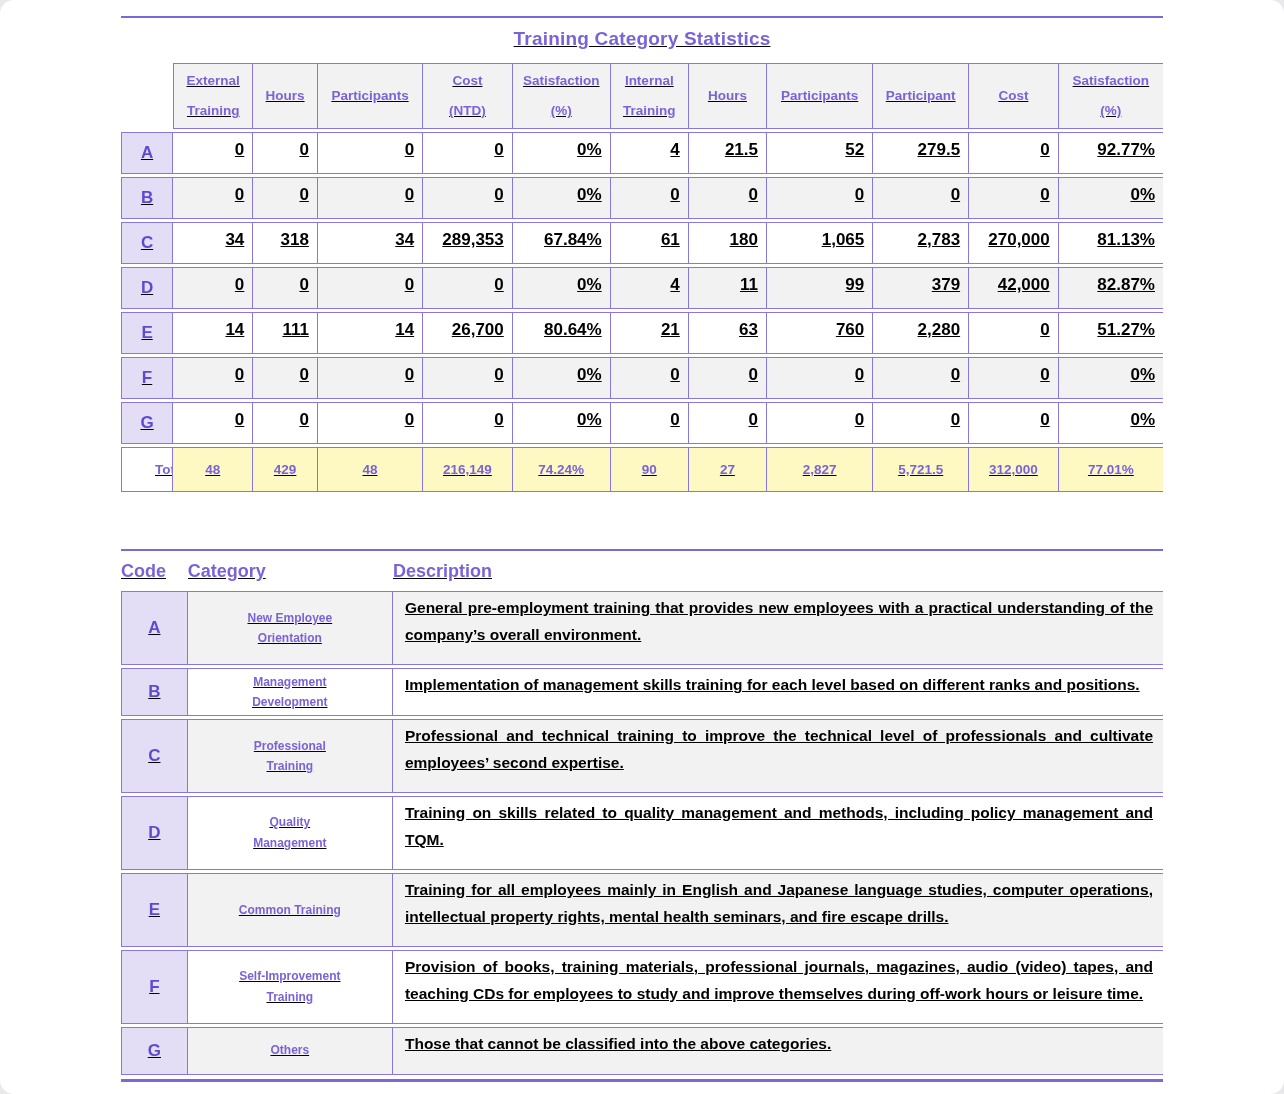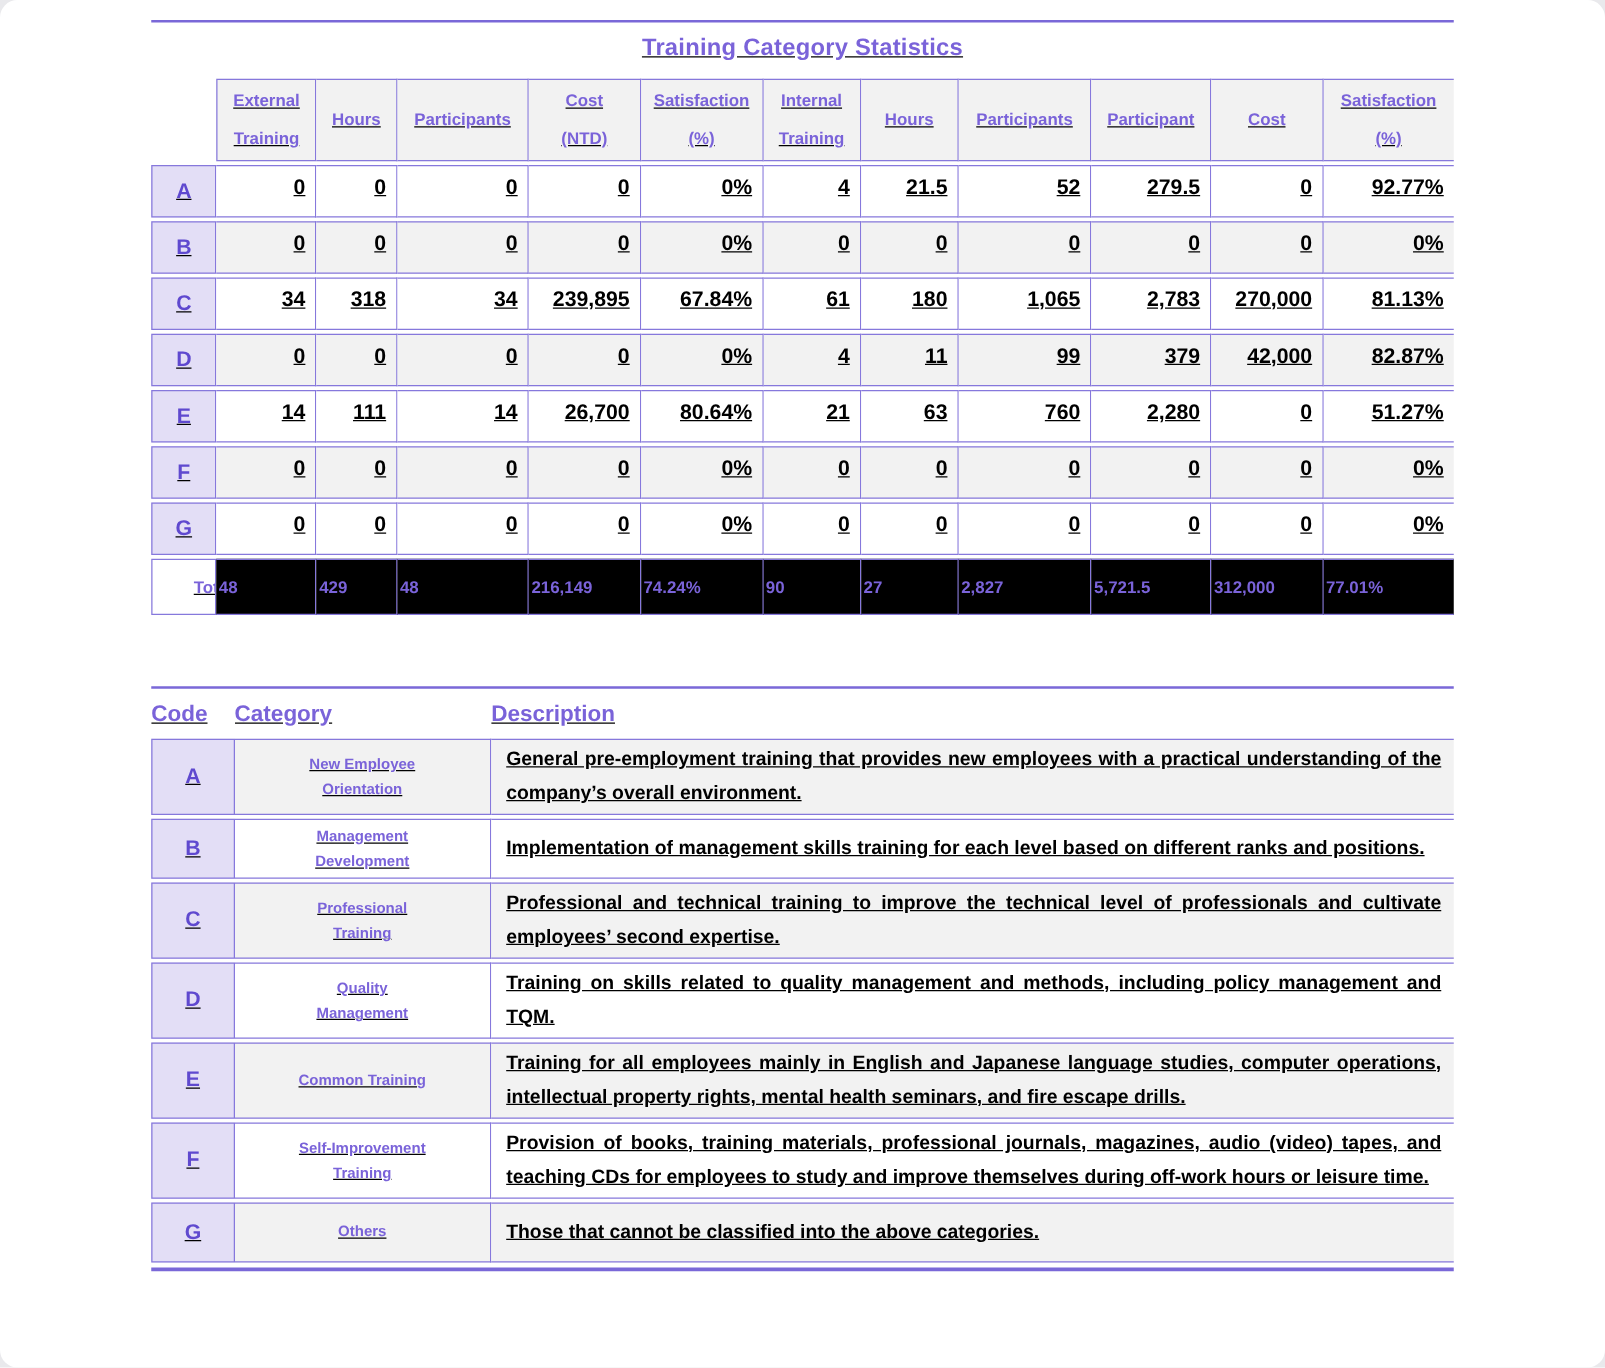--- a/index.html
+++ b/index.html
@@ -47,41 +47,41 @@
   .stats tbody td.num{
     background:#fff;color:var(--text,#000);font-size:17px;text-align:right;
     vertical-align:top;height:42px;padding:7px 8px 0 2px;
   }
   .stats tbody tr.alt td.num{background:var(--row_alt,#f2f2f2);}
   .stats tbody tr.total th.totallabel{
     background:#fff;color:var(--purple,#7a63d9);font-size:13.5px;
     text-align:center;vertical-align:middle;height:45px;padding-left:33px;
   }
   .stats tbody tr.total td.totalnum{
-    background:#000000;color:var(--purple,#7a63d9);font-size:13.5px;
-    vertical-align:middle;height:45px;padding:0 2px;
+    background:#fef9c3;color:var(--purple,#7a63d9);font-size:13.5px;
+    text-align:center;vertical-align:middle;height:45px;padding:0 2px;
   }
   
   .cats thead th.h2{
     border:none;background:transparent;color:var(--purple,#7a63d9);
     font-size:18px;text-align:left;padding:7px 0 6px;
   }
   .cats tbody th.code{
     background:var(--lavender,#e3def6);color:var(--label_purple,#5f49cf);
     font-size:17px;text-align:center;vertical-align:middle;
   }
   .cats tbody td.cat{
     background:#fff;color:var(--purple,#7a63d9);font-size:12px;
     text-align:center;vertical-align:middle;line-height:1.7;
     white-space:pre-line;padding:2px 6px;
   }
   .cats tbody td.desc{
     background:#fff;color:var(--text,#000);font-size:15.5px;
     text-align:justify;vertical-align:middle;line-height:1.74;
-    padding:3px 10px 2px 12px;height:48px;
+    padding:3px 10px 15px 12px;height:48px;
   }
   .cats tbody tr.alt td{background:var(--row_alt,#f2f2f2);}
 </style>
 </head>
 <body>
 
 <div class="page">
   <div class="content">
 
     <div class="rule-top"></div>
@@ -151,21 +151,21 @@
             <td class="num">0</td>
             <td class="num">0</td>
             <td class="num">0</td>
             <td class="num">0%</td>
           </tr>
           <tr>
             <th class="rowlabel">C</th>
             <td class="num">34</td>
             <td class="num">318</td>
             <td class="num">34</td>
-            <td class="num">239,895</td>
+            <td class="num">289,353</td>
             <td class="num">67.84%</td>
             <td class="num">61</td>
             <td class="num">180</td>
             <td class="num">1,065</td>
             <td class="num">2,783</td>
             <td class="num">270,000</td>
             <td class="num">81.13%</td>
           </tr>
           <tr class="alt">
             <th class="rowlabel">D</th>

